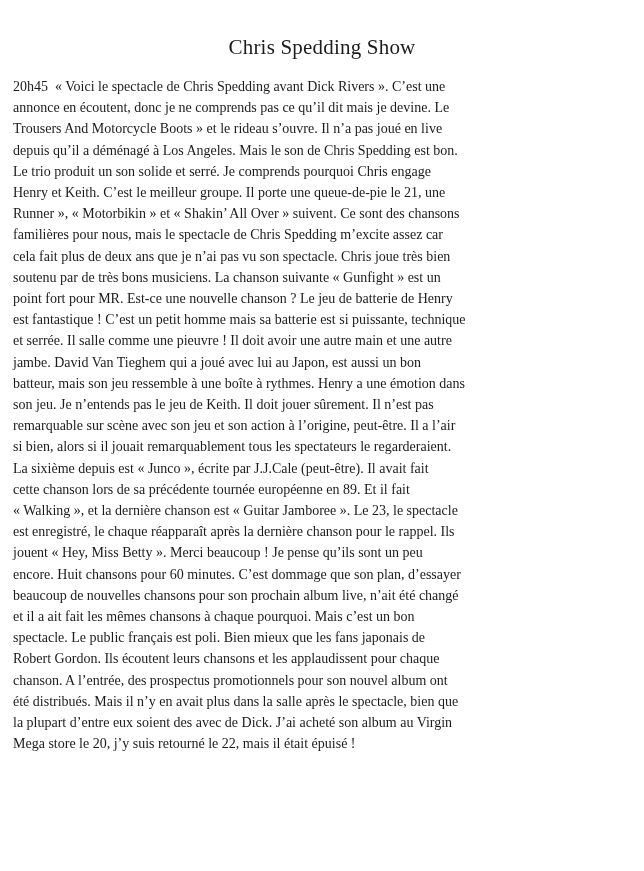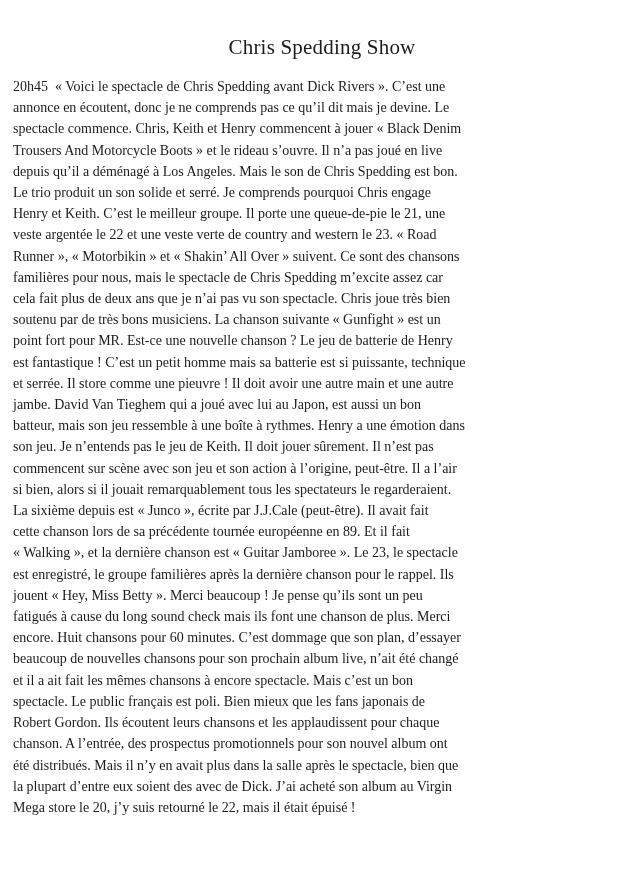--- a/index.html
+++ b/index.html
@@ -36,47 +36,44 @@
   }
 </style>
 </head>
 <body>
 
 <div class="page">
   <h1 class="title">Chris Spedding Show</h1>
   <div class="body-text">
       <div class="line">20h45  « Voici le spectacle de Chris Spedding avant Dick Rivers ». C’est une</div>
       <div class="line">annonce en écoutent, donc je ne comprends pas ce qu’il dit mais je devine. Le</div>
-      <div class="line">spectacle commence. Chris, Keith et Henry commencent à jouer « Black Denim</div>
       <div class="line">Trousers And Motorcycle Boots » et le rideau s’ouvre. Il n’a pas joué en live</div>
       <div class="line">depuis qu’il a déménagé à Los Angeles. Mais le son de Chris Spedding est bon.</div>
       <div class="line">Le trio produit un son solide et serré. Je comprends pourquoi Chris engage</div>
       <div class="line">Henry et Keith. C’est le meilleur groupe. Il porte une queue-de-pie le 21, une</div>
-      <div class="line">veste argentée le 22 et une veste verte de country and western le 23. « Road</div>
       <div class="line">Runner », « Motorbikin » et « Shakin’ All Over » suivent. Ce sont des chansons</div>
       <div class="line">familières pour nous, mais le spectacle de Chris Spedding m’excite assez car</div>
       <div class="line">cela fait plus de deux ans que je n’ai pas vu son spectacle. Chris joue très bien</div>
       <div class="line">soutenu par de très bons musiciens. La chanson suivante « Gunfight » est un</div>
       <div class="line">point fort pour MR. Est-ce une nouvelle chanson ? Le jeu de batterie de Henry</div>
       <div class="line">est fantastique ! C’est un petit homme mais sa batterie est si puissante, technique</div>
-      <div class="line">et serrée. Il store comme une pieuvre ! Il doit avoir une autre main et une autre</div>
+      <div class="line">et serrée. Il salle comme une pieuvre ! Il doit avoir une autre main et une autre</div>
       <div class="line">jambe. David Van Tieghem qui a joué avec lui au Japon, est aussi un bon</div>
       <div class="line">batteur, mais son jeu ressemble à une boîte à rythmes. Henry a une émotion dans</div>
       <div class="line">son jeu. Je n’entends pas le jeu de Keith. Il doit jouer sûrement. Il n’est pas</div>
-      <div class="line">commencent sur scène avec son jeu et son action à l’origine, peut-être. Il a l’air</div>
+      <div class="line">remarquable sur scène avec son jeu et son action à l’origine, peut-être. Il a l’air</div>
       <div class="line">si bien, alors si il jouait remarquablement tous les spectateurs le regarderaient.</div>
       <div class="line">La sixième depuis est « Junco », écrite par J.J.Cale (peut-être). Il avait fait</div>
       <div class="line">cette chanson lors de sa précédente tournée européenne en 89. Et il fait</div>
       <div class="line">« Walking », et la dernière chanson est « Guitar Jamboree ». Le 23, le spectacle</div>
-      <div class="line">est enregistré, le groupe familières après la dernière chanson pour le rappel. Ils</div>
+      <div class="line">est enregistré, le chaque réapparaît après la dernière chanson pour le rappel. Ils</div>
       <div class="line">jouent « Hey, Miss Betty ». Merci beaucoup ! Je pense qu’ils sont un peu</div>
-      <div class="line">fatigués à cause du long sound check mais ils font une chanson de plus. Merci</div>
       <div class="line">encore. Huit chansons pour 60 minutes. C’est dommage que son plan, d’essayer</div>
       <div class="line">beaucoup de nouvelles chansons pour son prochain album live, n’ait été changé</div>
-      <div class="line">et il a ait fait les mêmes chansons à encore spectacle. Mais c’est un bon</div>
+      <div class="line">et il a ait fait les mêmes chansons à chaque pourquoi. Mais c’est un bon</div>
       <div class="line">spectacle. Le public français est poli. Bien mieux que les fans japonais de</div>
       <div class="line">Robert Gordon. Ils écoutent leurs chansons et les applaudissent pour chaque</div>
       <div class="line">chanson. A l’entrée, des prospectus promotionnels pour son nouvel album ont</div>
       <div class="line">été distribués. Mais il n’y en avait plus dans la salle après le spectacle, bien que</div>
       <div class="line">la plupart d’entre eux soient des avec de Dick. J’ai acheté son album au Virgin</div>
       <div class="line">Mega store le 20, j’y suis retourné le 22, mais il était épuisé !</div>
     </div>
 </div>
 
 </body></html>

